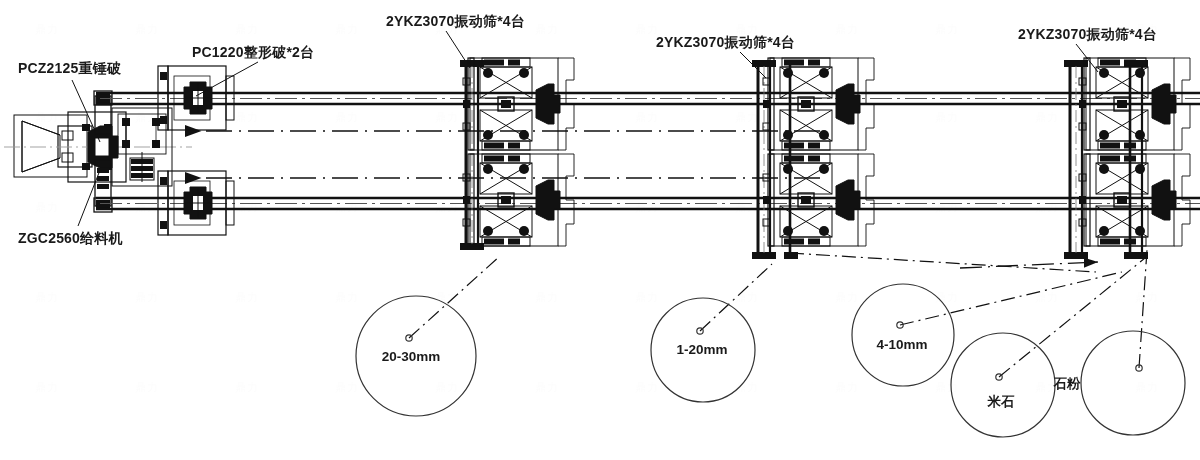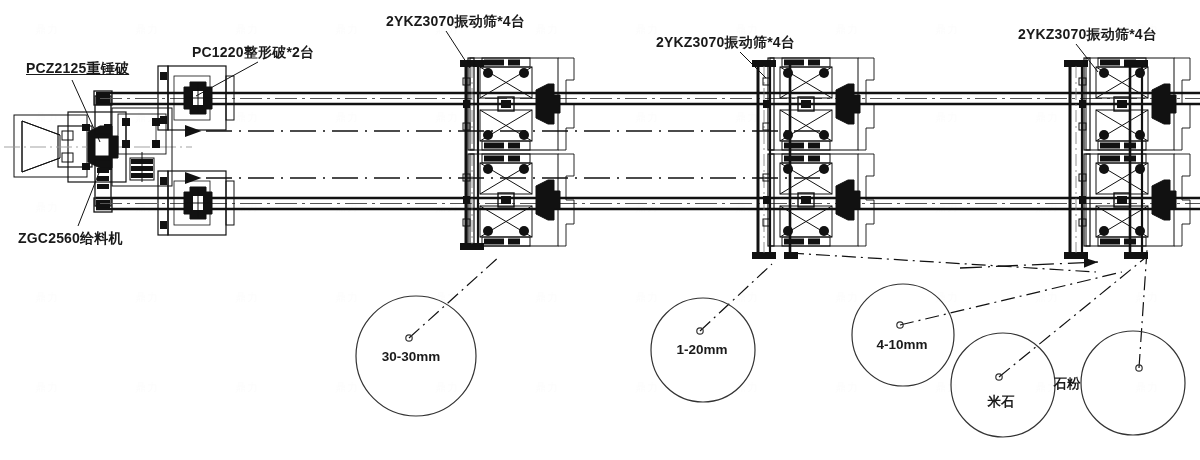--- a/index.html
+++ b/index.html
@@ -272,26 +272,26 @@
       <circle cx="1003" cy="385" r="52"></circle>
       <circle cx="1133" cy="383" r="52"></circle>
       <circle cx="409" cy="338" r="3.2"></circle>
       <circle cx="700" cy="331" r="3.2"></circle>
       <circle cx="900" cy="325" r="3.2"></circle>
       <circle cx="999" cy="377" r="3.2"></circle>
       <circle cx="1139" cy="368" r="3.2"></circle>
     </g>
   </svg>
 
-  <div class="lbl" style="left:26px;top:60px;text-decoration:underline;">PCZ2125重锤破</div>
+  <div class="lbl" style="left:18px;top:60px;">PCZ2125重锤破</div>
   <div class="lbl" style="left:18px;top:230px;">ZGC2560给料机</div>
   <div class="lbl" style="left:192px;top:44px;">PC1220整形破*2台</div>
   <div class="lbl" style="left:386px;top:13px;">2YKZ3070振动筛*4台</div>
   <div class="lbl" style="left:656px;top:34px;">2YKZ3070振动筛*4台</div>
   <div class="lbl" style="left:1018px;top:26px;">2YKZ3070振动筛*4台</div>
 
-  <div class="circ-lbl" style="left:411px;top:349px;">30-30mm</div>
+  <div class="circ-lbl" style="left:411px;top:349px;">20-30mm</div>
   <div class="circ-lbl" style="left:702px;top:342px;">1-20mm</div>
   <div class="circ-lbl" style="left:902px;top:337px;">4-10mm</div>
   <div class="circ-lbl" style="left:1001px;top:393px;">米石</div>
   <div class="circ-lbl" style="left:1067px;top:375px;">石粉</div>
 
 </div>
 
 </body></html>

